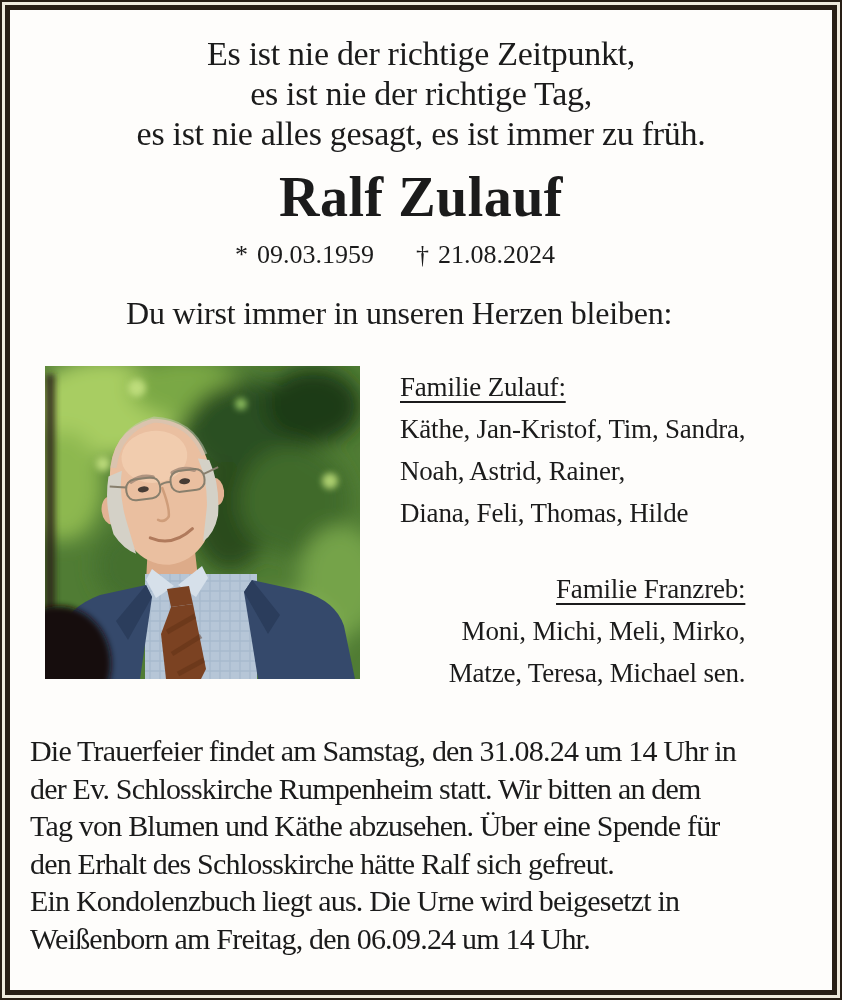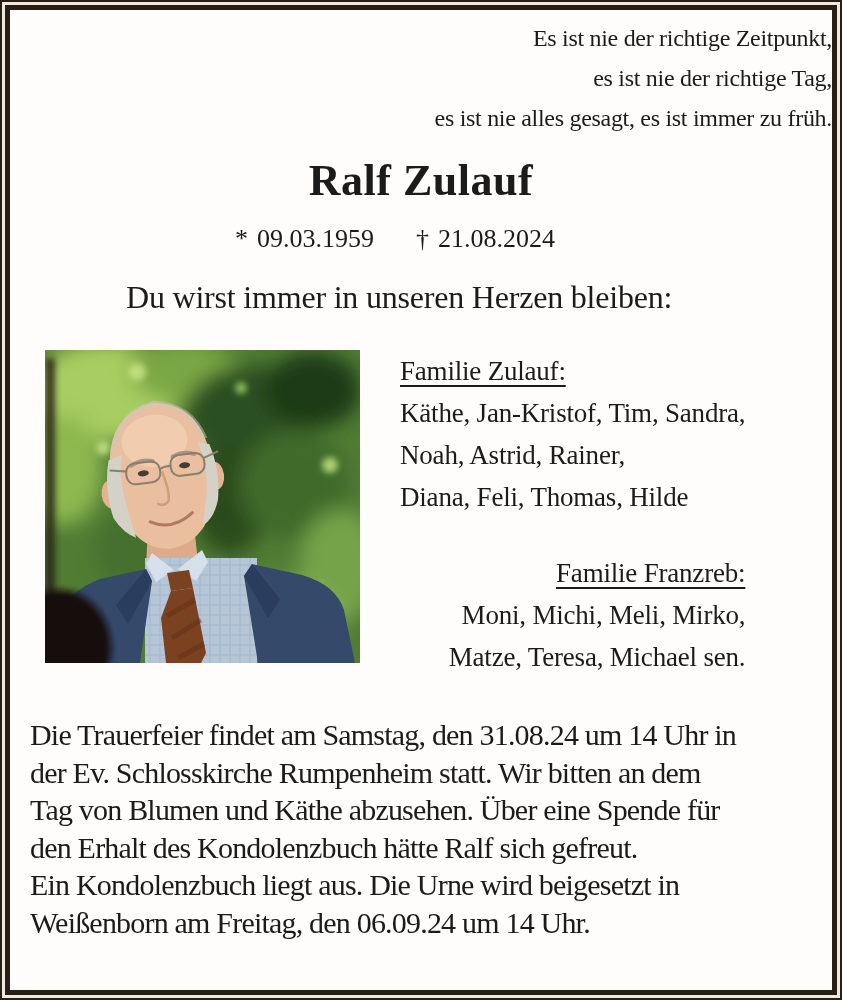--- a/index.html
+++ b/index.html
@@ -6,23 +6,23 @@
   body{width:842px;height:1000px;overflow:hidden;}
   .frame-outer{
     box-sizing:border-box;width:842px;height:1000px;
     border:2px solid #281e15;background:#efeadd;padding:3px;
   }
   .frame-inner{
     box-sizing:border-box;width:100%;height:100%;
     border:5px solid #281e15;background:#fefdfb;overflow:hidden;
     font-family:"Liberation Serif", serif;color:#1b1b1b;
   }
-  .verse{margin-top:8px;text-align:right;font-size:24px;line-height:40px;letter-spacing:-0.3px;}
+  .verse{margin-top:24px;text-align:center;font-size:34px;line-height:40px;letter-spacing:-0.3px;}
   .verse div{white-space:nowrap;}
-  .name{margin:12px 0 0 0;text-align:center;font-size:44px;line-height:62px;font-weight:bold;letter-spacing:0.5px;}
+  .name{margin:12px 0 0 0;text-align:center;font-size:56px;line-height:62px;font-weight:bold;letter-spacing:0.5px;}
   .dates{margin-top:10px;display:flex;justify-content:center;gap:42px;font-size:26px;line-height:34px;position:relative;left:-26px;}
   .date-item{white-space:nowrap;}
   .date-sym{margin-right:9px;}
   .intro{margin:22px 0 0 116px;font-size:32px;line-height:38px;white-space:nowrap;letter-spacing:-0.2px;}
   .main-row{display:flex;margin:34px 0 0 35px;gap:12px;}
   .photo{width:315px;height:313px;flex:none;}
   .photo svg{display:block;width:315px;height:313px;}
   .families{margin-left:28px;font-size:27px;line-height:42px;letter-spacing:-0.2px;}
   .families div{white-space:nowrap;}
   .family-title{text-decoration:underline;text-decoration-thickness:1.5px;text-underline-offset:5px;}
@@ -143,19 +143,19 @@
           <div>Matze, Teresa, Michael sen.</div>
         </div>
       </div>
 
     </div>
 
     <div class="announcement">
       <div>Die Trauerfeier findet am Samstag, den 31.08.24 um 14 Uhr in</div>
       <div>der Ev. Schlosskirche Rumpenheim statt. Wir bitten an dem</div>
       <div>Tag von Blumen und Käthe abzusehen. Über eine Spende für</div>
-      <div>den Erhalt des Kondolenzbuch hätte Ralf sich gefreut.</div>
+      <div>den Erhalt des Schlosskirche hätte Ralf sich gefreut.</div>
       <div>Ein Kondolenzbuch liegt aus. Die Urne wird beigesetzt in</div>
       <div>Weißenborn am Freitag, den 06.09.24 um 14 Uhr.</div>
     </div>
 
   </div>
 </div>
 
 </body></html>

